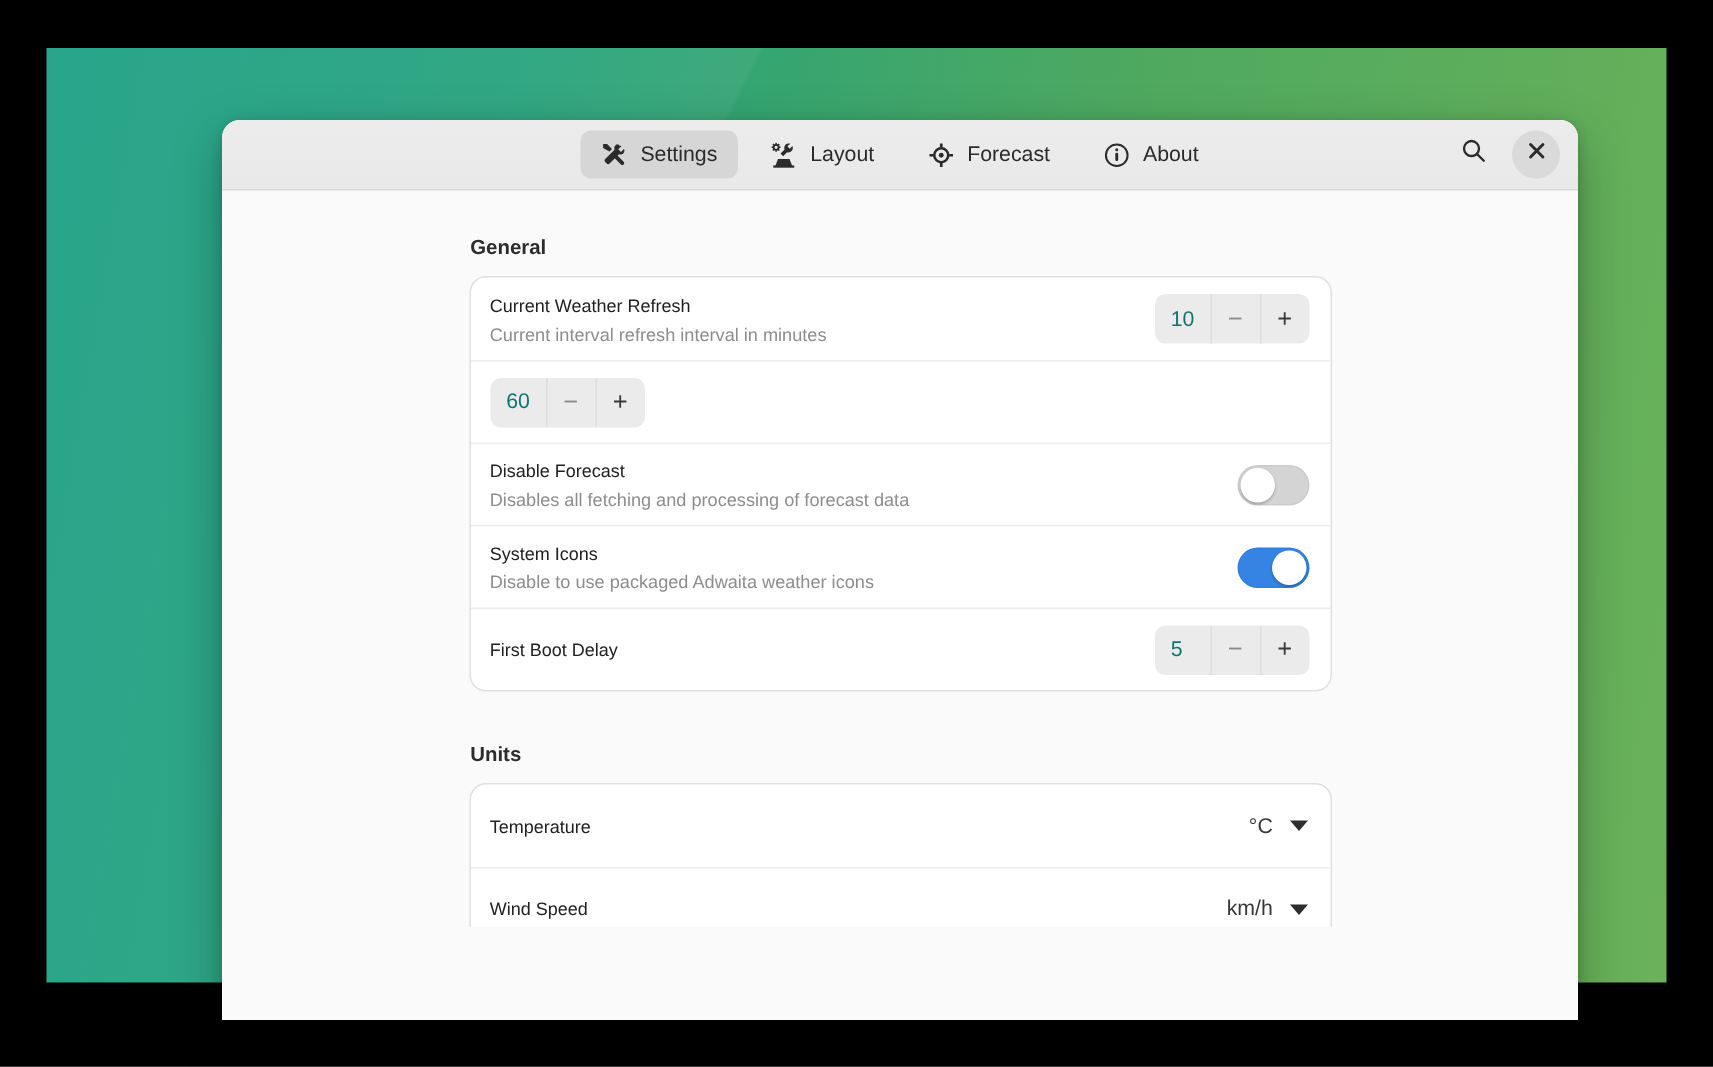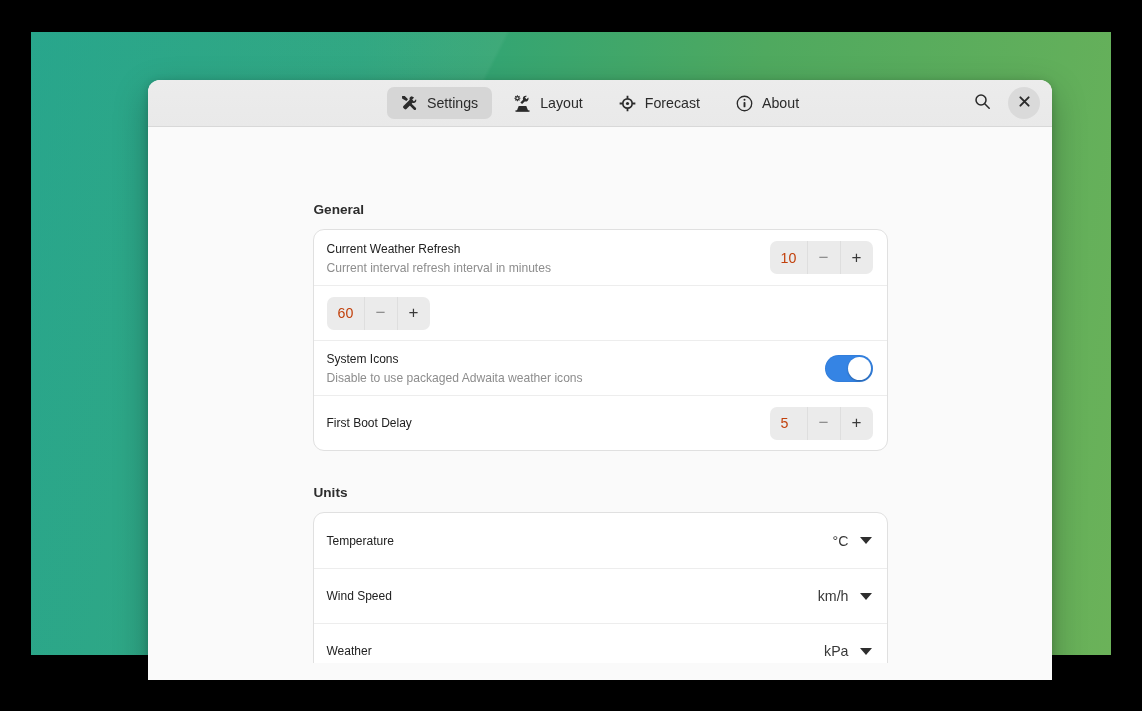--- a/index.html
+++ b/index.html
@@ -71,21 +71,20 @@
     display:flex;align-items:center;justify-content:center;
     cursor:pointer;
   }
   #close-btn{ background:#dadada; }
   
   #content{
     height:491px;
     background:#fafafa;
     overflow:hidden;
     padding-top:30px;
-    margin-top:45px;
   }
   .section-title{
     width:575px;
     margin:0 auto 12px auto;
     font-size:13.6px;
     font-weight:bold;
     color:#2c2c2c;
     padding-left:1px;
   }
   .section-title.second{ margin-top:34px; }
@@ -125,21 +124,21 @@
     height:33px;
     background:#ebebeb;
     border-radius:7px;
     overflow:hidden;
   }
   .spin-val{
     min-width:37px;
     display:flex;align-items:center;
     padding:0 10px 0 11px;
     font-size:14.2px;
-    color:#c2410c;
+    color:#0f766e;
   }
   .spin-btn{
     width:33px;
     display:flex;align-items:center;justify-content:center;
     border-left:1px solid #dedede;
     font-size:17px;
     color:#3a3a3a;
     cursor:pointer;
     user-select:none;
   }
@@ -284,20 +283,29 @@
         </div>
 
         <div class="row">
           <div class="spin">
             <div class="spin-val">60</div>
             <div class="spin-btn minus">−</div>
             <div class="spin-btn">+</div>
           </div>
         </div>
 
+        <div class="row">
+          <div class="row-text">
+            <div class="row-title">Disable Forecast</div>
+            <div class="row-sub">Disables all fetching and processing of forecast data</div>
+          </div>
+          <div class="toggle">
+            <div class="knob"></div>
+          </div>
+        </div>
 
         <div class="row">
           <div class="row-text">
             <div class="row-title">System Icons</div>
             <div class="row-sub">Disable to use packaged Adwaita weather icons</div>
           </div>
           <div class="toggle on">
             <div class="knob"></div>
           </div>
         </div>

